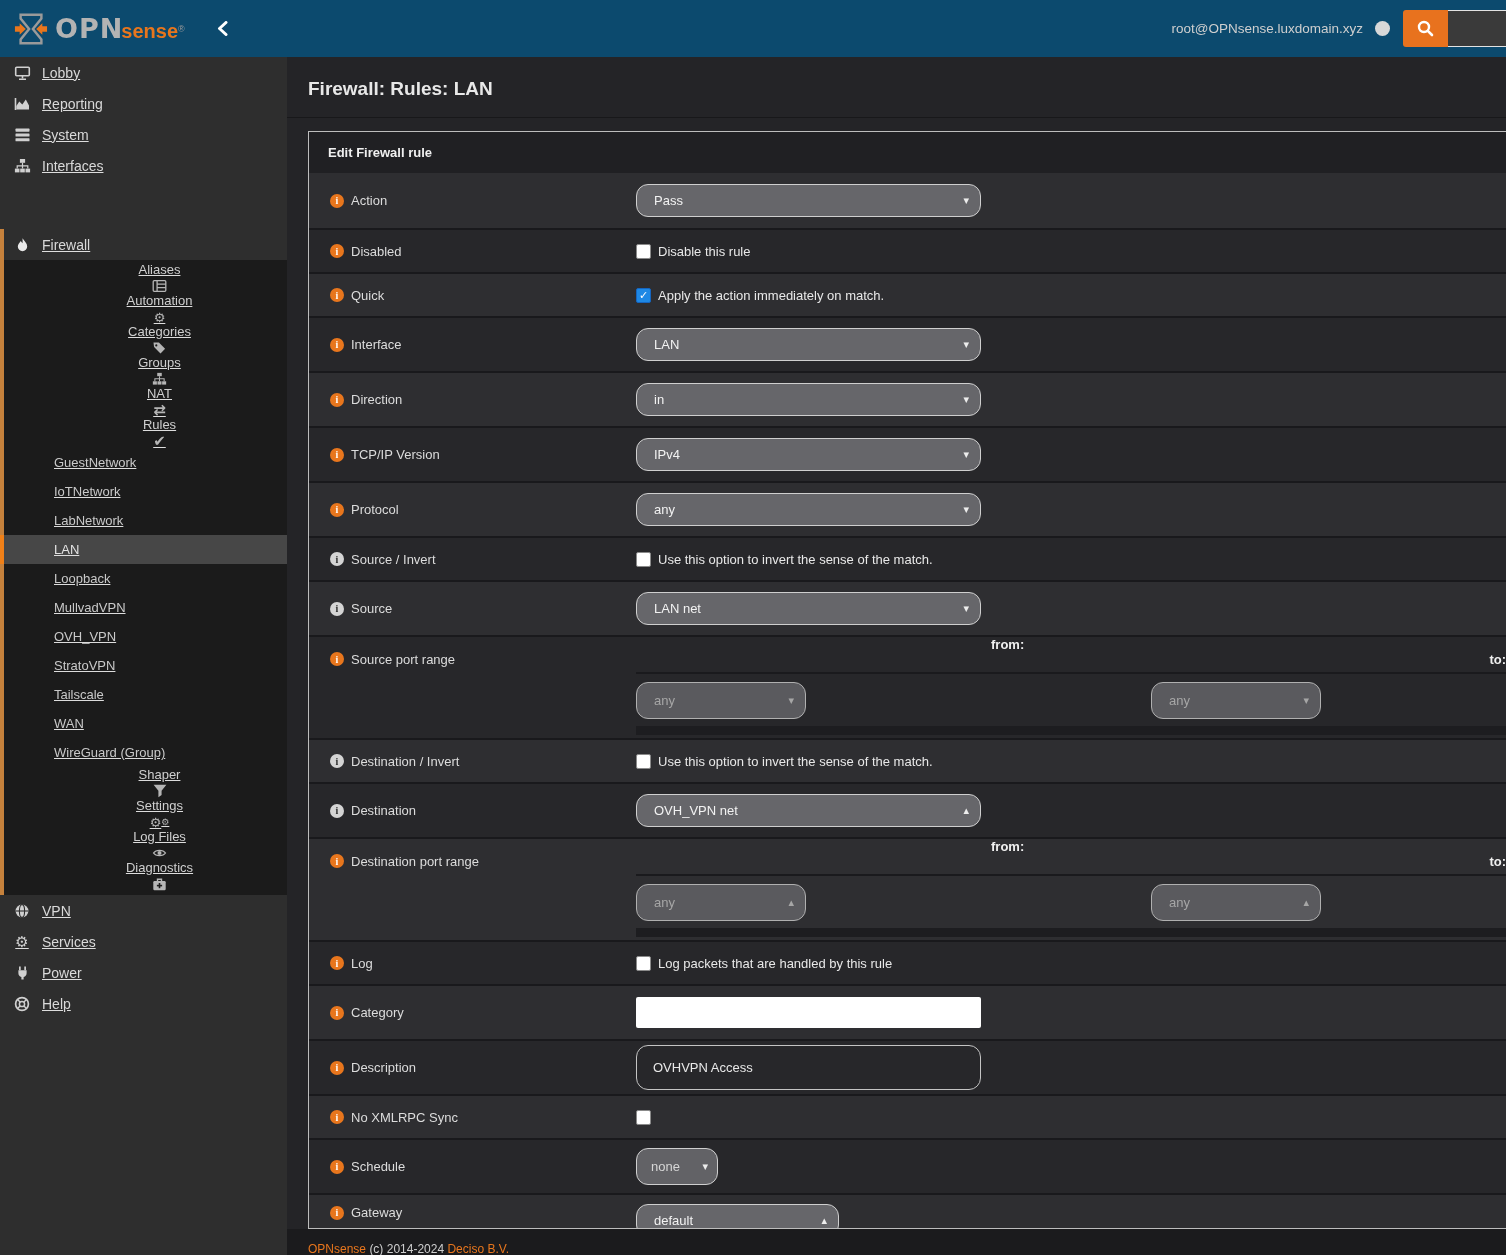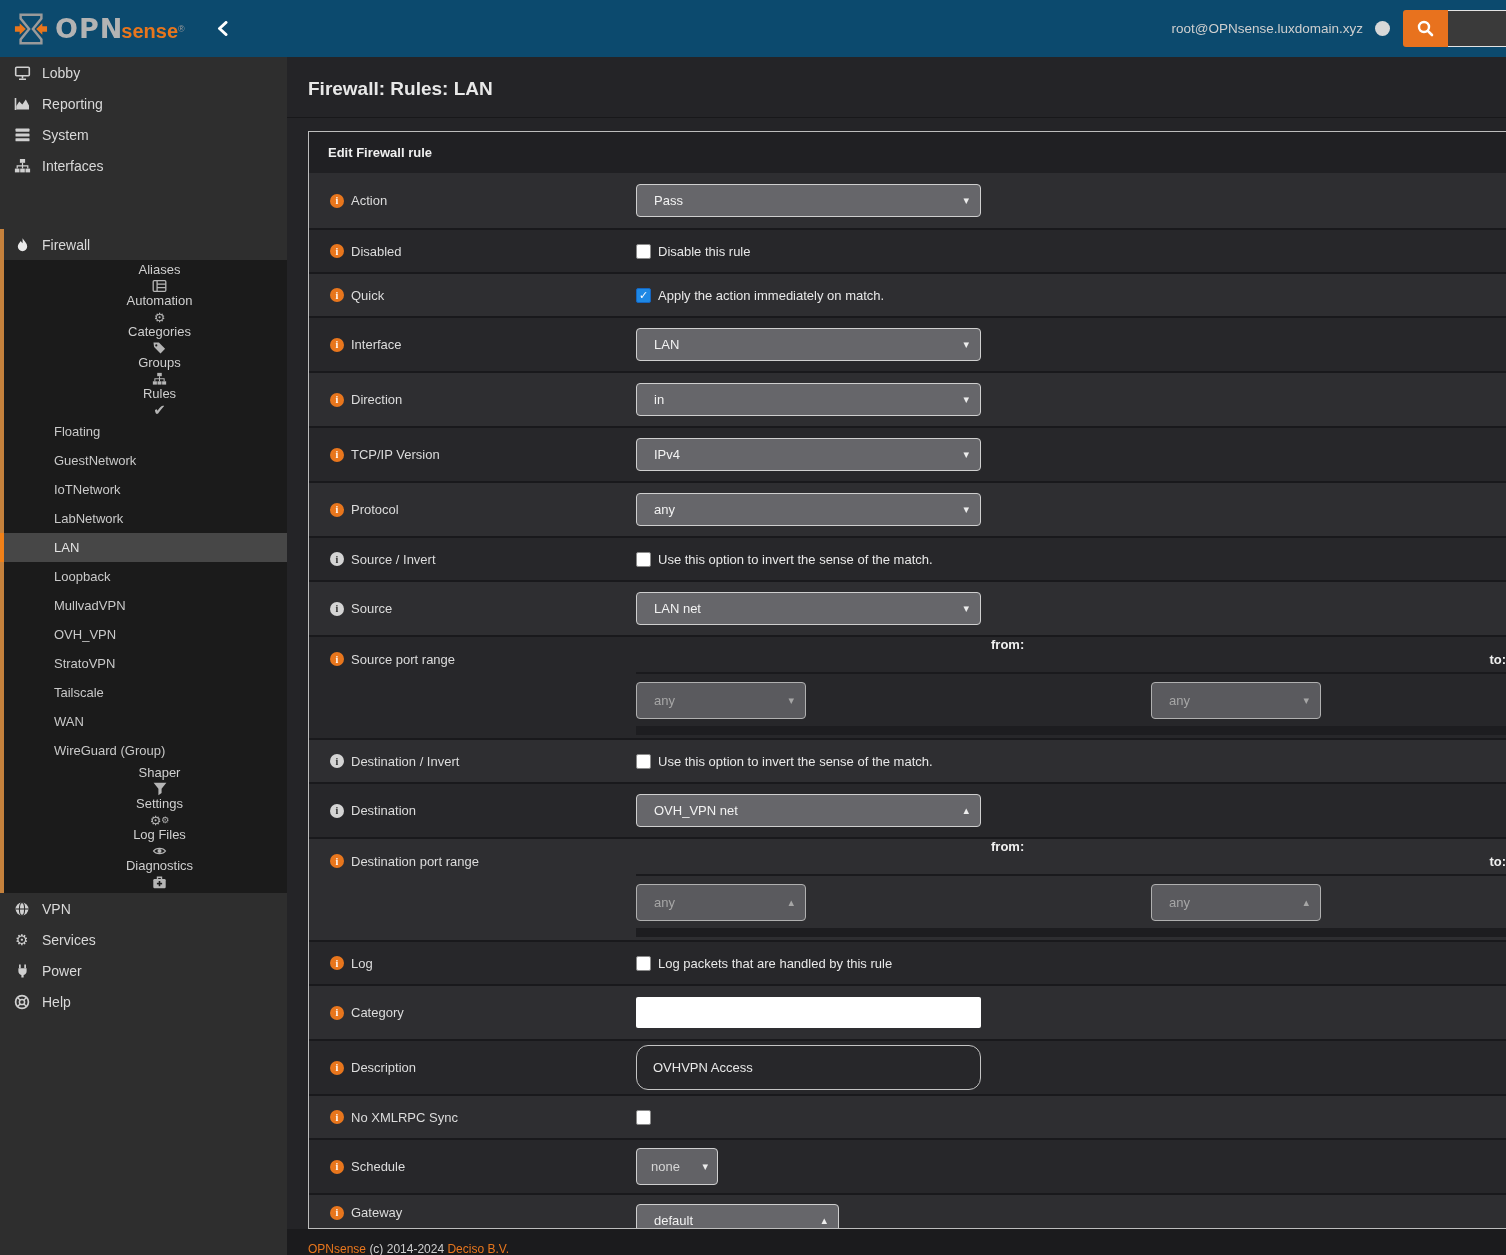--- a/index.html
+++ b/index.html
@@ -16,21 +16,21 @@
   .topbar-right { margin-left:auto; display:flex; align-items:center; }
   .user-label { font-size:13.5px; color:#cfcfcf; }
   .status-dot { width:15px; height:15px; border-radius:50%; background:#d8d8d8; margin:0 13px 0 12px; }
   .search-btn { width:45px; height:37px; background:#e8721e; border:none; border-radius:3px 0 0 3px; display:flex; align-items:center; justify-content:center; cursor:pointer; }
   .search-input { width:62px; height:37px; background:#3a3a3a; border:1px solid #e3e3e3; border-left:none; color:#eee; margin-right:-4px; }
 
   
   .shell { display:flex; height:1198px; }
 
   
-  .sidebar { width:287px; flex-shrink:0; background:#2e2e2e; overflow:hidden; }
+  .sidebar { width:287px; flex-shrink:0; background:#2e2e2e; overflow:hidden;text-decoration:underline; }
   .nav-item { height:31px; display:flex; align-items:center; gap:11px; padding-left:13px; font-size:14px; color:#d9d9d9; cursor:pointer; }
   .nav-item .ic { width:18px; display:flex; justify-content:center; align-items:center; }
   .fw-section { border-left:4px solid #c5813c; }
   .fw-section > .nav-item { padding-left:9px;margin-top:48px; }
   .submenu { background:#1b1b1b; padding:2px 0 4px 0; }
   .sub-item { height:31px; display:flex; align-items:center; justify-content:space-between; padding:0 13px 0 41px; font-size:13px; color:#cfcfcf; cursor:pointer;flex-direction:column; }
   .sub-item .ric { color:#b5b5b5; display:flex; align-items:center; }
   .subsub-item { height:29px; display:flex; align-items:center; padding-left:50px; font-size:13px; color:#c9c9c9; cursor:pointer; position:relative; }
   .subsub-item.selected { background:#474747; color:#e3e3e3; }
   .subsub-item.selected::before { content:""; position:absolute; left:-4px; top:0; bottom:0; width:4px; background:#f08018; }
@@ -56,21 +56,21 @@
 
   .flabel { width:327px; flex-shrink:0; display:flex; align-items:center; gap:7px; padding-left:21px; font-size:13px; color:#dcdcdc; }
   .h-port .flabel { align-items:flex-start; padding-top:15px; }
   .h-gateway .flabel { padding-top:10px; }
   .info { width:14px; height:14px; border-radius:50%; flex-shrink:0; display:inline-flex; align-items:center; justify-content:center; font-size:10px; font-weight:bold; font-family:"Liberation Serif",serif; }
   .info.orange { background:#e8761d; color:#fff; }
   .info.gray { background:#d4d4d4; color:#2b2b2b; }
   .fctrl { flex:1; display:flex; align-items:center; min-width:0; }
   .h-port .fctrl { display:block; }
 
-  .select { position:relative; height:33px; width:345px; background:#66666a; border:1px solid #cfcfcf; border-radius:4px; display:flex; align-items:center; padding:0 30px 0 17px; font-size:13px; color:#f2f2f2; cursor:pointer; }
+  .select { position:relative; height:33px; width:345px; background:#66666a; border:1px solid #cfcfcf; border-radius:12px; display:flex; align-items:center; padding:0 30px 0 17px; font-size:13px; color:#f2f2f2; cursor:pointer; }
   .select .caret { position:absolute; right:11px; font-size:11px; color:#ededed; }
   .select.port { height:37px; width:170px; background:#5a5a5e; color:#a6a6a6; border-color:#b0b0b0; }
   .select.port .caret { color:#a6a6a6; }
   .select.schedule { height:37px; width:82px; padding-left:14px; color:#d6d6d6; background:#626266; }
   .select.schedule .caret { right:9px; }
   .select.gateway { width:203px; margin-top:9px; }
 
   .cb { display:flex; align-items:center; gap:7px; font-size:13px; color:#e8e8e8; cursor:pointer; }
   .box { width:15px; height:15px; background:#fff; border:1px solid #8a8a8a; border-radius:2px; display:inline-flex; align-items:center; justify-content:center; flex-shrink:0; }
   .box.checked { background:#1e88e5; border-color:#1565c0; color:#fff; font-size:11px; font-weight:bold; }
@@ -206,28 +206,29 @@
             <svg width="15" height="14" viewBox="0 0 16 16">
                 <rect x="5.4" y="1" width="5.2" height="3.8" fill="#b5b5b5"></rect>
                 <rect x="0.4" y="10.6" width="4.6" height="3.8" fill="#b5b5b5"></rect>
                 <rect x="5.7" y="10.6" width="4.6" height="3.8" fill="#b5b5b5"></rect>
                 <rect x="11" y="10.6" width="4.6" height="3.8" fill="#b5b5b5"></rect>
                 <path d="M8 4.8v3 M2.7 10.6V7.8h10.6v2.8 M8 7.8v2.8" fill="none" stroke="#b5b5b5" stroke-width="1.2"></path>
               </svg>
           </span>
         </div>
         <div class="sub-item">
+          <span>NAT</span>
+          <span class="ric uni">⇄</span>
+        </div>
+        <div class="sub-item">
           <span>Rules</span>
           <span class="ric uni">✔</span>
         </div>
 
         <div>
-          <div class="subsub-item">
-              <span>Floating</span>
-            </div>
           <div class="subsub-item">
               <span>GuestNetwork</span>
             </div>
           <div class="subsub-item">
               <span>IoTNetwork</span>
             </div>
           <div class="subsub-item">
               <span>LabNetwork</span>
             </div>
           <div class="subsub-item selected">

